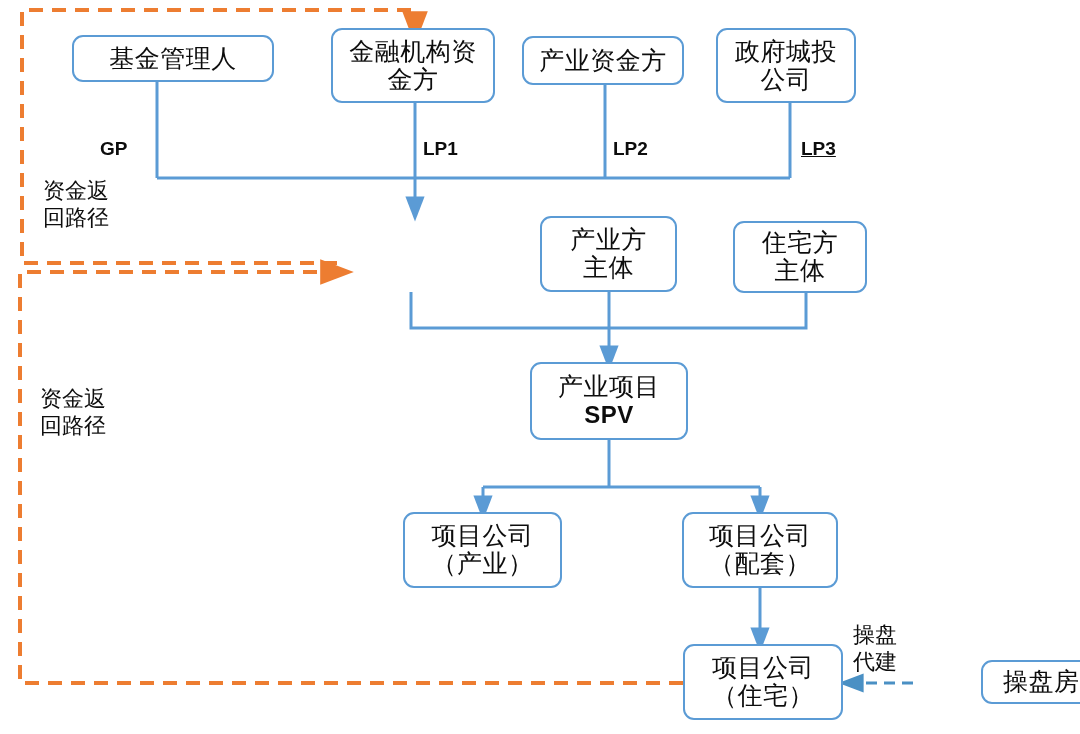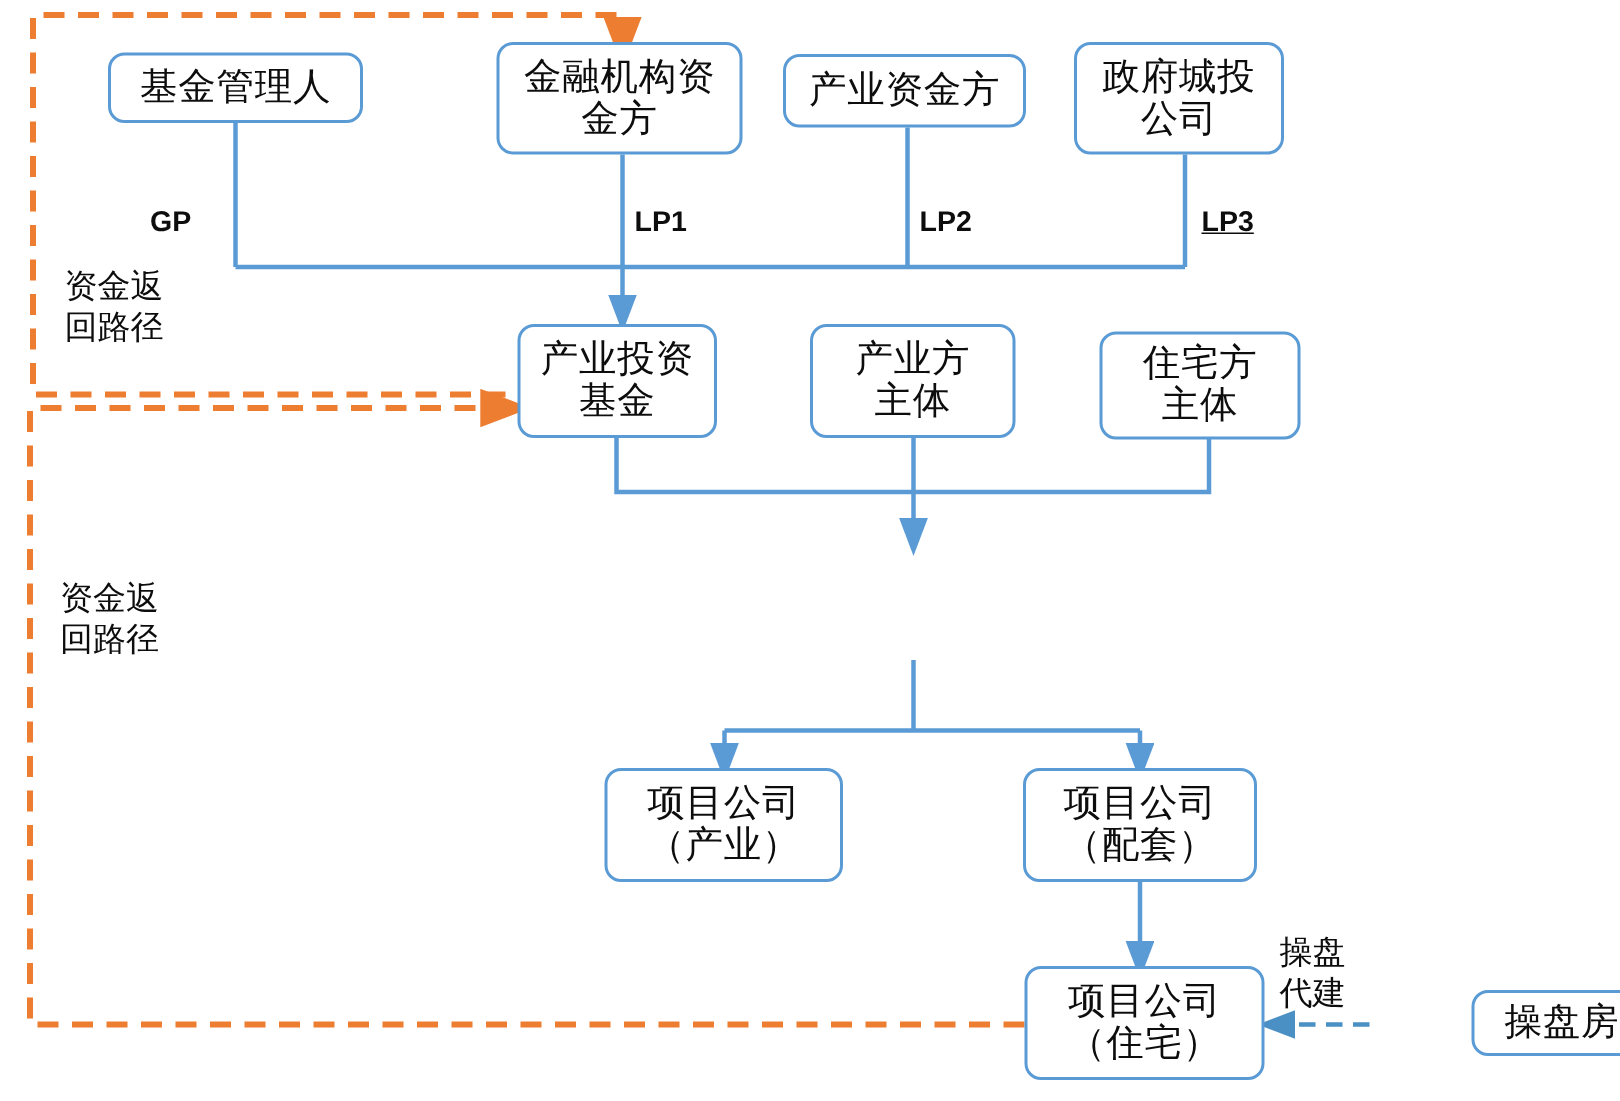--- a/index.html
+++ b/index.html
@@ -115,39 +115,41 @@
 
     <path d="M760,588 L760,640" stroke="#5B9BD5" stroke-width="3" fill="none" marker-end="url(#arrow-blue)"></path>
 
     <path d="M913,683 L851,683" stroke="#4A90C4" stroke-width="3" fill="none" stroke-dasharray="11 7" marker-end="url(#arrow-blue-dash)"></path>
 
     <path d="M337,263 L22,263 L22,10 L415,10 L415,28" stroke="#ED7D31" stroke-width="4" fill="none" stroke-dasharray="14 9" marker-end="url(#arrow-orange)"></path>
 
     <path d="M683,683 L20,683 L20,272 L337,272" stroke="#ED7D31" stroke-width="4" fill="none" stroke-dasharray="14 9" marker-end="url(#arrow-orange)"></path>
   </svg>
 
-  <div class="node" style="left:72px;  top:35px;  width:170px; height:47px;text-align:right;">基金管理人</div>
+  <div class="node" style="left:72px;  top:35px;  width:202px; height:47px;text-align:right;">基金管理人</div>
 
   <div class="node" style="left:331px; top:28px;  width:164px; height:75px;">金融机构资
 金方</div>
 
   <div class="node" style="left:716px; top:28px;  width:140px; height:75px;">政府城投
 公司</div>
 
   <div class="node" style="left:522px; top:36px;  width:162px; height:49px;">产业资金方</div>
 
-  <div class="node" style="left:345px; top:216px; width:133px; height:76px;">产业投资
-基金</div>
 
   <div class="node" style="left:540px; top:216px; width:137px; height:76px;">产业方
 主体</div>
 
   <div class="node" style="left:733px; top:221px; width:134px; height:72px;">住宅方
 主体</div>
 
+  <div class="node node-spv" style="left:530px; top:362px; width:158px; height:78px;">
+    <span class="cn">产业项目</span>
+    <span class="en">SPV</span>
+  </div>
 
   <div class="node" style="left:403px; top:512px; width:159px; height:76px;">项目公司
 （产业）</div>
 
   <div class="node" style="left:682px; top:512px; width:156px; height:76px;">项目公司
 （配套）</div>
 
   <div class="node" style="left:683px; top:644px; width:160px; height:76px;">项目公司
 （住宅）</div>
 

